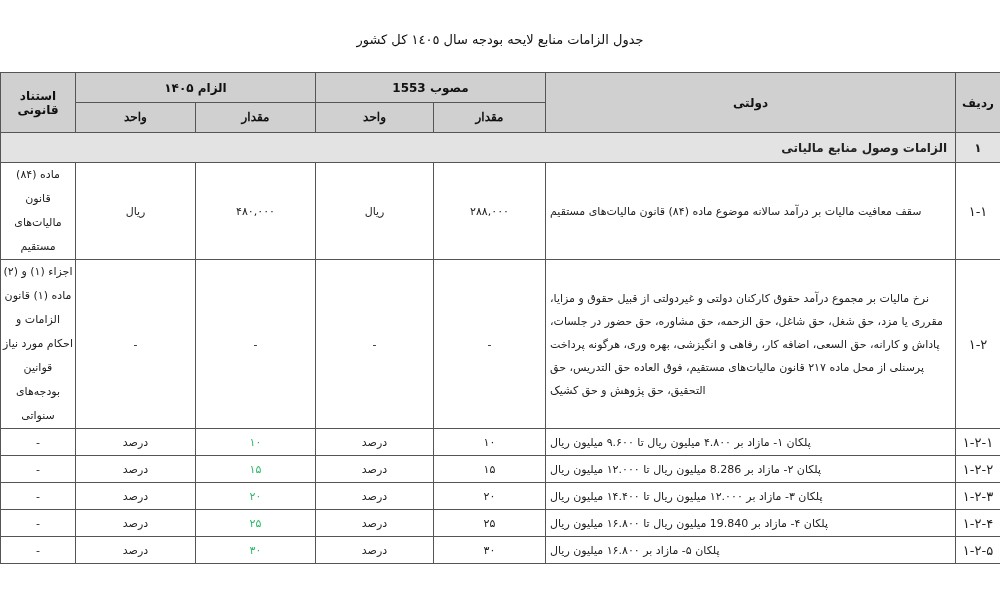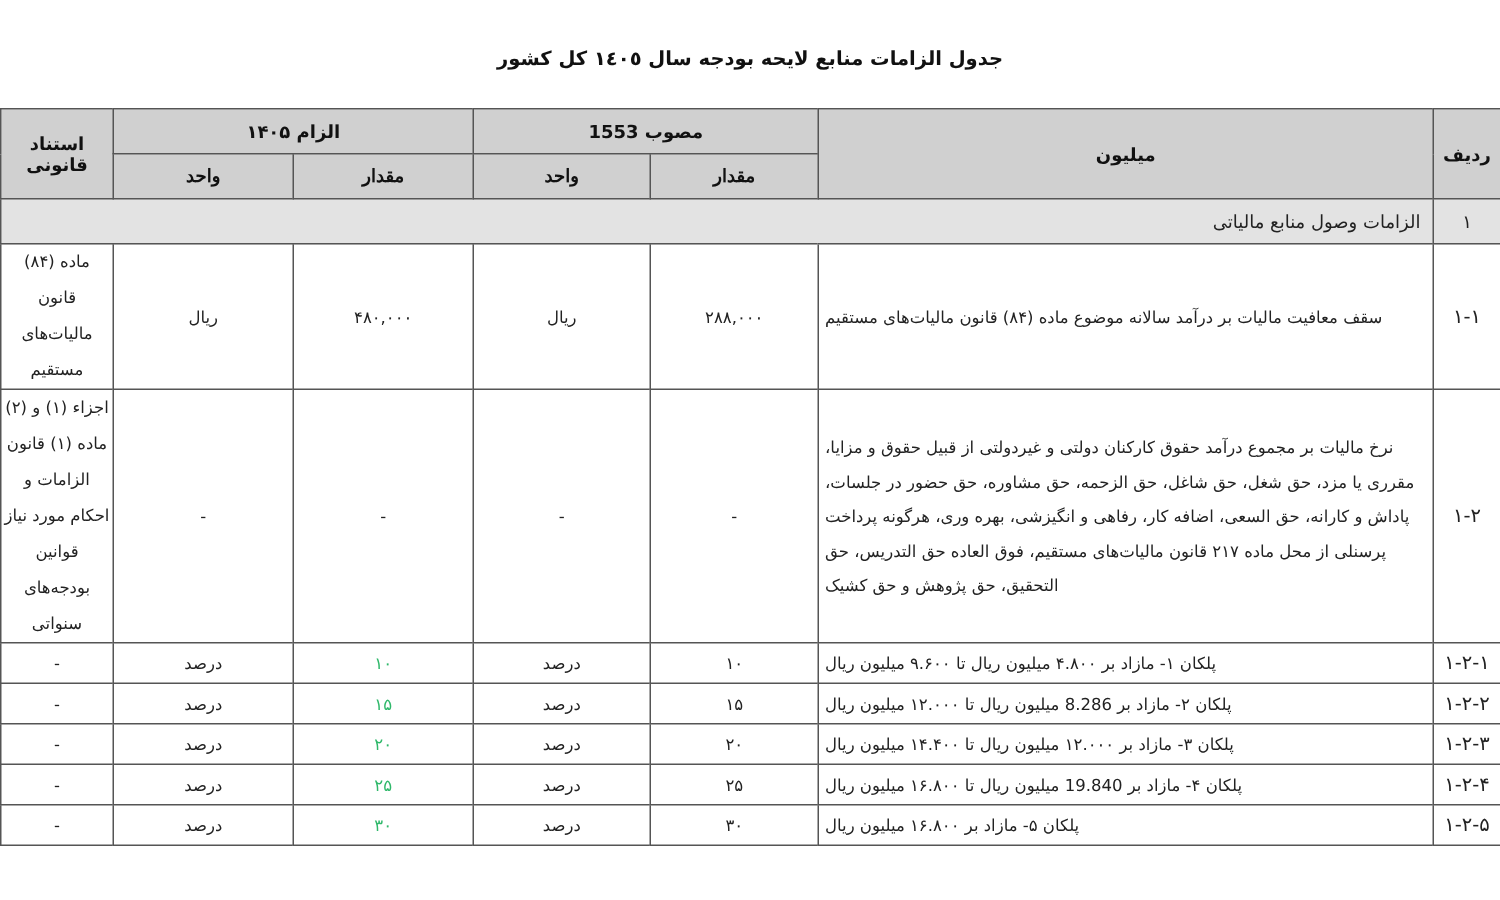--- a/index.html
+++ b/index.html
@@ -1,26 +1,26 @@
 <!DOCTYPE html>
 <html><head>
 <meta charset="utf-8">
 <style>
   html, body { margin:0; padding:0; background:#ffffff; }
   body { width:1000px; height:600px; overflow:hidden; position:relative;
          font-family:"DejaVu Sans", sans-serif; color:#222; }
   .title { position:absolute; top:32px; left:0; width:1000px; text-align:center;
-           font-size:13px; font-weight:bold; direction:rtl; color:#111; }
+           font-size:13px; font-weight:normal; direction:rtl; color:#111; }
   table { position:absolute; top:72px; left:0; width:1000px; border-collapse:collapse;
           direction:rtl; table-layout:fixed; font-size:11px; }
   td, th { border:1px solid #555; text-align:center; vertical-align:middle; padding:0 4px; }
   th { background:#d0d0d0; font-weight:bold; font-size:12px; color:#111; }
   tr.h1 th { height:29px; }
   tr.h2 th { height:29px;font-family:Liberation Serif, serif; }
-  tr.section td { background:#e3e3e3; height:29px; font-weight:normal; font-size:12px; }
+  tr.section td { background:#e3e3e3; height:29px; font-weight:bold; font-size:12px; }
   tr.section td.title-cell { text-align:right; padding-right:8px; border-left:none; }
   tr.section td.empty-cell { border-right:none; }
   td.desc { text-align:left; padding-right:8px; line-height:23px; }
   td.basis { line-height:24px; font-size:11px; padding:0 2px;border-radius:13px; }
   tr.r11 td { height:95px; }
   tr.r12 td { height:165px; }
   tr.sub td { height:26px; }
   td.green { color:#2fb86a; }
   td.rownum { font-size:13px; }
 </style>
@@ -35,21 +35,21 @@
     <col style="width:410px">
     <col style="width:112px">
     <col style="width:118px">
     <col style="width:120px">
     <col style="width:120px">
     <col style="width:75px">
   </colgroup>
   <thead>
     <tr class="h1">
       <th rowspan="2">ردیف</th>
-      <th rowspan="2">میلیون</th>
+      <th rowspan="2">دولتی</th>
       <th colspan="2">مصوب 1553</th>
       <th colspan="2">الزام ۱۴۰۵</th>
       <th rowspan="2">استناد قانونی</th>
     </tr>
     <tr class="h2">
       <th>مقدار</th>
       <th>واحد</th>
       <th>مقدار</th>
       <th>واحد</th>
     </tr>

